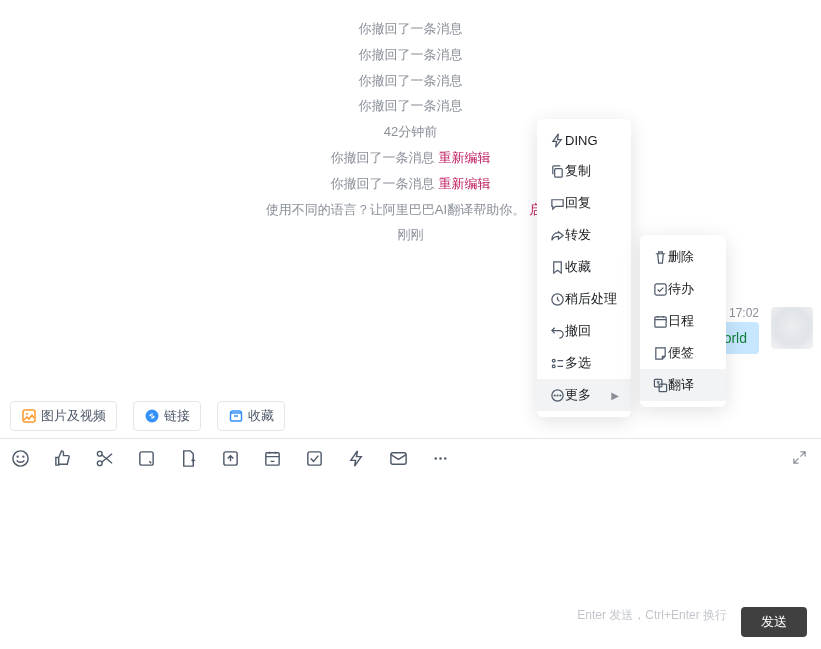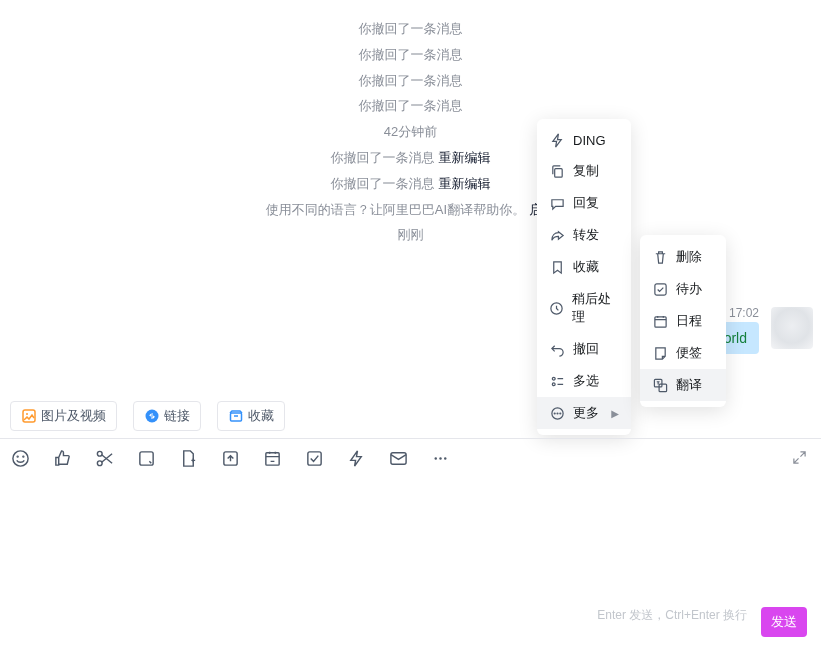--- a/index.html
+++ b/index.html
@@ -1,37 +1,37 @@
 <!DOCTYPE html>
 <html><head>
 <meta charset="utf-8">
 <style>
 *{box-sizing:border-box;margin:0;padding:0;font-family:"PingFang SC","Microsoft YaHei",-apple-system,sans-serif}
 body{width:821px;height:649px;background:#fff;overflow:hidden;position:relative;font-size:13px;color:#171A1D}
 .chat-area{padding-top:14px;height:395px;overflow:hidden;position:relative}
 .system-line{text-align:center;color:#8A8F99;font-size:13px;line-height:1.6;margin:5px 16px}
-.system-line a{color:#0f172a;text-decoration:none;margin-left:4px}
+.system-line a{color:#be185d;text-decoration:none;margin-left:4px}
 .timestamp{position:absolute;right:62px;top:306px;color:#8A8F99;font-size:12px}
 .bubble{position:absolute;right:62px;top:322px;background:#C6E7FF;padding:8px 12px;border-radius:4px;font-size:14px;color:#15803d}
 .avatar{position:absolute;right:8px;top:307px;width:42px;height:42px;border-radius:4px;background:radial-gradient(circle at 50% 45%,#eceef1 0%,#e0e3e7 55%,#f3f4f6 100%)}
 .quick-links{position:absolute;left:10px;top:401px;display:flex;gap:16px}
 .pill{display:flex;align-items:center;gap:4px;background:#fff;border:1px solid #E5E6EB;border-radius:4px;padding:5px 10px;font-size:13px;color:#4E5969;cursor:pointer}
 .pill svg{width:16px;height:16px}
 .divider{position:absolute;left:0;right:0;top:438px;border-top:1px solid #E5E6EB}
 .toolbar{position:absolute;left:10px;top:448px;display:flex;gap:22px;align-items:center}
 .toolbar span{width:20px;height:20px;display:flex;align-items:center;justify-content:center;color:#4E5969;cursor:pointer}
 .expand{position:absolute;right:14px;top:450px;color:#8A8F99;cursor:pointer}
 .input-area{position:absolute;left:0;right:0;top:478px;bottom:42px;padding:8px 16px}
 .footer{position:absolute;right:14px;bottom:12px;display:flex;gap:14px}
 .hint{color:#C2C6CC;font-size:12px}
-.send{background:#d946ef;color:#fff;border:none;padding:6px 10px;border-radius:4px;font-size:13px;cursor:pointer}
+.send{background:#404040;color:#fff;border:none;padding:6px 20px;border-radius:4px;font-size:13px;cursor:pointer}
 .menu{position:absolute;background:#fff;border-radius:6px;box-shadow:0 4px 20px rgba(0,0,0,.12);padding:6px 0;font-size:13px;color:#171A1D}
 .menu1{left:537px;top:119px;width:94px}
 .menu2{left:640px;top:235px;width:86px}
-.menu-item{display:flex;align-items:center;gap:8px;padding:7px 12px;cursor:pointer}
+.menu-item{display:flex;align-items:center;padding:7px 12px;cursor:pointer}
 .menu-item.hover{background:#F2F3F5}
 .menu-item .ico{width:16px;height:16px;display:flex;align-items:center;justify-content:center;color:#4E5969}
 .menu-item .arrow{margin-left:auto;font-size:10px;color:#8A8F99}
 svg{display:block}
 </style>
 </head>
 <body>
 
 <div class="chat-area">
   <div class="system-line">你撤回了一条消息</div>

